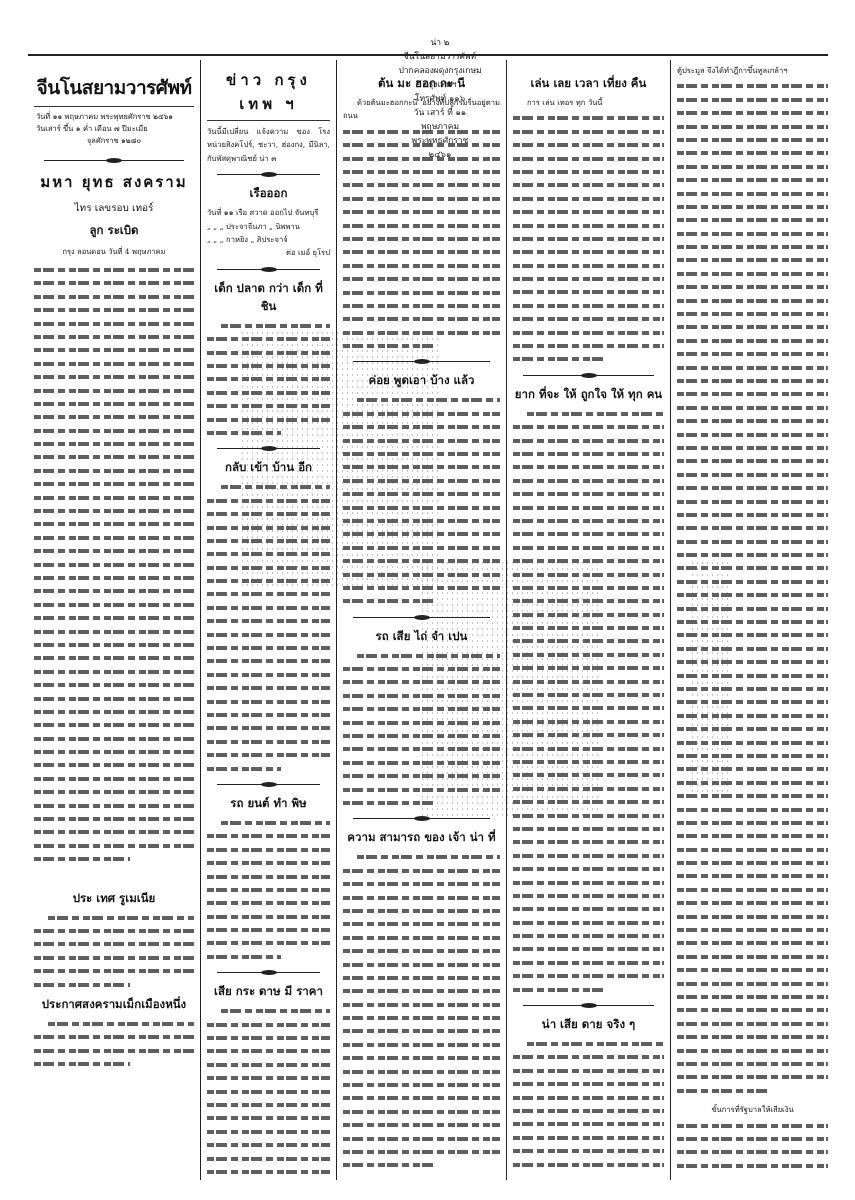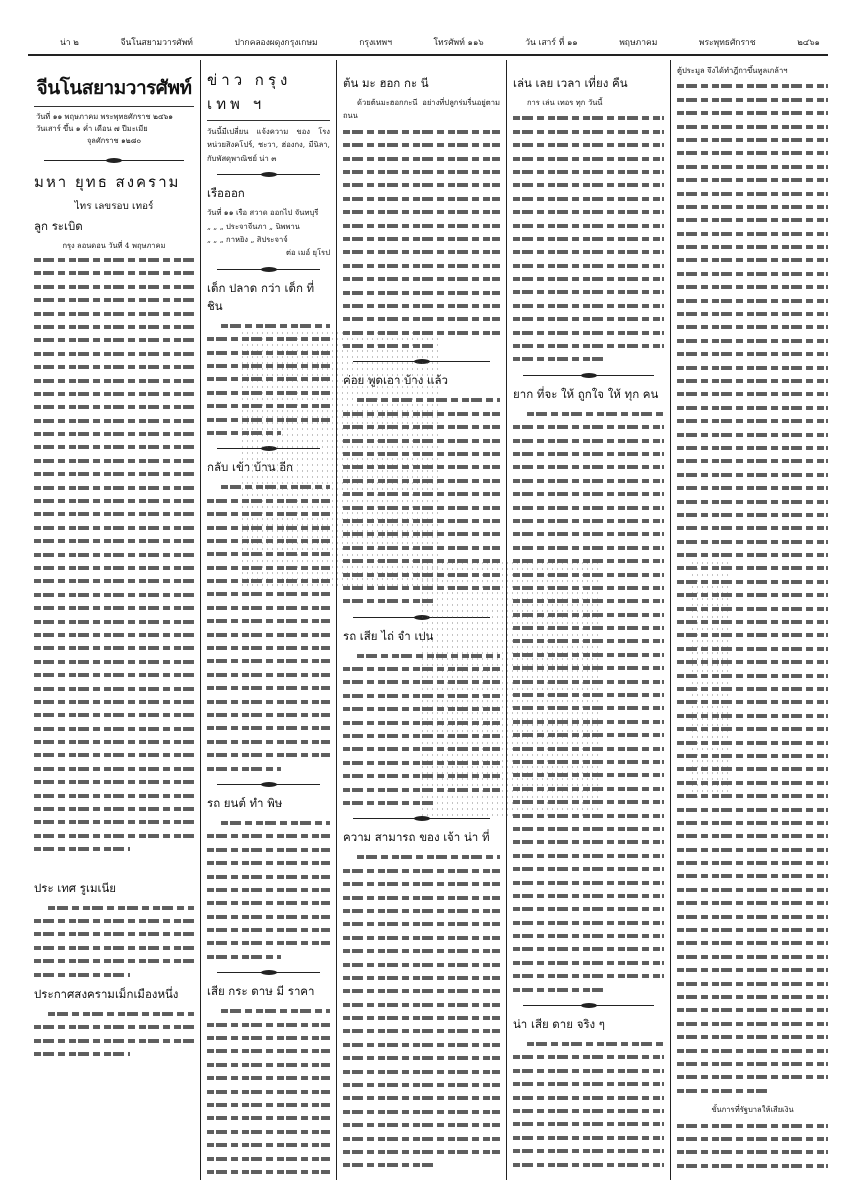--- a/index.html
+++ b/index.html
@@ -3,21 +3,21 @@
   <meta charset="utf-8">
   <style>
     html, body { margin: 0; padding: 0; background: #fff; }
     body {
       width: 855px; height: 1200px; position: relative; overflow: hidden;
       font-family: "DejaVu Serif", serif; color: #111;
     }
     .runhead {
       position: absolute; left: 60px; top: 35px; width: 760px; height: 14px;
       display: flex; justify-content: space-between; align-items: center;
-      font-size: 8.5px; color: #111; white-space: nowrap;
+      font-size: 8.5px; color: #111; white-space: nowrap; flex-direction: column;
     }
     .runrule {
       position: absolute; left: 28px; top: 54px; width: 800px; height: 2px;
       background: #222;
     }
     .cols {
       position: absolute; left: 28px; top: 60px; width: 806px; height: 1120px;
       display: flex;
     }
     .col {
@@ -39,27 +39,27 @@
     .hr-ornament {
       height: 7px; margin: 6px 10px;
       background: linear-gradient(#222,#222) center/100% 1px no-repeat;
       position: relative;
     }
     .hr-ornament::after {
       content: ""; position: absolute; left: 50%; top: 1px; width: 16px; height: 5px;
       margin-left: -8px; background: #222; border-radius: 50%;
     }
     .headline {
-      font-size: 11.5px; text-align: left; margin: 4px 0 4px; font-weight: normal;
+      font-size: 11.5px; text-align: center; margin: 4px 0 4px; font-weight: bold;
     }
     .headline.big { font-size: 15px; letter-spacing: 2px; margin-top: 6px; }
     .headline.section {
       font-size: 15px; letter-spacing: 4px; border-bottom: 1px solid #333; padding-bottom: 4px;
     }
-    .sub { font-size: 10px; text-align: center; margin: 0 0; }
+    .sub { font-size: 10px; text-align: center; margin: 6px 0; }
     .para { font-size: 7.6px; line-height: 13.4px; text-align: justify; margin: 0; }
     .lines { margin: 2px 0; }
     .line {
       height: 13.4px; position: relative;
     }
     .line::before {
       content: ""; position: absolute; left: 0; right: 0; top: 5px; height: 4px;
       background: repeating-linear-gradient(90deg, #2a2a2a 0 7px, transparent 7px 9px, #2a2a2a 9px 20px, transparent 20px 24px, #2a2a2a 24px 31px, transparent 31px 35px);
       opacity: 0.75;
     }

